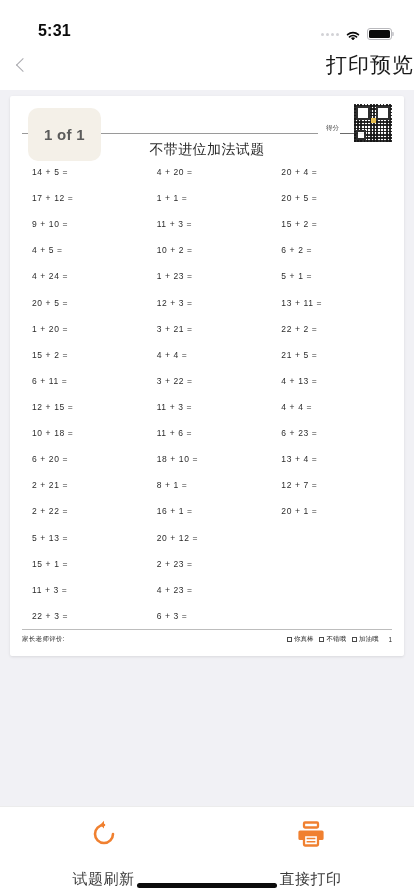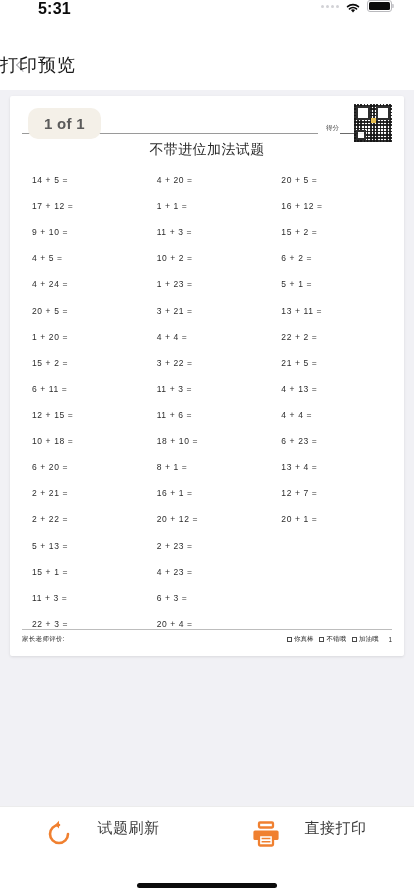--- a/index.html
+++ b/index.html
@@ -7,21 +7,21 @@
     width: 414px; height: 896px;
     font-family: "Liberation Sans", sans-serif;
     background: #f1f1f5;
     overflow: hidden;
   }
   #app { position: relative; width: 414px; height: 896px; background: #f1f1f5; }
 
   
   .statusbar {
     height: 40px; background: #ffffff;
-    display: flex; align-items: flex-start; justify-content: space-between;
+    display: flex; align-items: flex-end; justify-content: space-between;
     padding: 0 22px 0 38px;
   }
   .status-time {
     font-size: 16px; font-weight: bold; color: #0b0b0b;
     letter-spacing: 0.2px;
   }
   .status-right { display: flex; align-items: center; gap: 6px; }
   .signal-dots { display: flex; gap: 2px; align-items: flex-end; }
   .signal-dots i {
     display: block; width: 3px; height: 3px; border-radius: 50%;
@@ -46,22 +46,22 @@
   .nav-back {
     width: 46px; height: 50px; display: flex; align-items: center; justify-content: center;
     cursor: pointer;
   }
   .chev {
     width: 10px; height: 10px;
     border-left: 1.8px solid #a9a9ae; border-bottom: 1.8px solid #a9a9ae;
     transform: rotate(45deg);
   }
   .nav-title {
-    position: absolute; left: 0; right: 0; text-align: left;
-    font-size: 18px; color: #1a1a1a; letter-spacing: 1px;
+    position: absolute; left: 0; right: 0; text-align: right;
+    font-size: 21px; color: #1a1a1a; letter-spacing: 1px;
   }
 
   
   .sheet-wrap { padding: 6px 10px 0 10px; }
   .sheet {
     background: #ffffff; border-radius: 2px;
     box-shadow: 0 1px 3px rgba(0,0,0,0.10);
     padding: 8px 12px 14px 12px;
     height: 560px; position: relative;
   }
@@ -98,32 +98,31 @@
     width: 10px; height: 10px; border: 2.2px solid #1d1d1d; background: #fff;
   }
   .qr-center {
     position: absolute; left: 17px; top: 14px; width: 5px; height: 5px;
     background: #e6b93f;
   }
 
   .badge {
     position: absolute; left: 6px; top: 4px;
     background: #f4f0e8; color: #5b5b5b;
-    border-radius: 10px; padding: 7px 16px;
+    border-radius: 10px; padding: 18px 16px;
     font-size: 15px; font-weight: bold; letter-spacing: 0.3px;
     z-index: 3;
   }
   .sheet-title {
     text-align: center; font-size: 14px; color: #2b2b2b;
     margin-top: -3px; letter-spacing: 0.4px;
   }
 
   
   .grid {
-    margin-top: 8px;
     display: grid; grid-template-columns: repeat(3, 1fr);
     grid-auto-flow: column; grid-template-rows: repeat(18, 1fr);
     row-gap: 0; column-gap: 4px;
     height: 470px;
   }
   .prob {
     font-size: 8.5px; color: #2c2c2c;
     padding-left: 10px; line-height: 26px;
     letter-spacing: 0.6px; white-space: nowrap;
   }
@@ -148,22 +147,22 @@
   }
 
   
   .bottombar {
     position: absolute; left: 0; bottom: 0; width: 414px; height: 90px;
     background: #ffffff; border-top: 1px solid #ececec;
     display: flex; align-items: flex-start; justify-content: space-around;
     padding-top: 12px;
   }
   .bbtn {
-    width: 120px; display: flex; flex-direction: row;
-    align-items: flex-start; gap: 24px; cursor: pointer;
+    width: 120px; display: flex; flex-direction: column;
+    align-items: center; gap: 17px; cursor: pointer;
   }
   .bbtn-label { font-size: 15px; color: #3b3b3b; letter-spacing: 0.5px; }
   .home-indicator {
     position: absolute; left: 50%; transform: translateX(-50%);
     bottom: 8px; width: 140px; height: 5px; border-radius: 3px; background: #0c0c0c;
   }
 </style>
 </head>
 <body>
 
@@ -234,36 +233,36 @@
         <div class="prob">5 + 13 =</div>
         <div class="prob">15 + 1 =</div>
         <div class="prob">11 + 3 =</div>
 
         <div class="prob">22 + 3 =</div>
         <div class="prob">4 + 20 =</div>
         <div class="prob">1 + 1 =</div>
         <div class="prob">11 + 3 =</div>
         <div class="prob">10 + 2 =</div>
         <div class="prob">1 + 23 =</div>
+        <div class="prob">12 + 3 =</div>
         <div class="prob">3 + 21 =</div>
         <div class="prob">4 + 4 =</div>
         <div class="prob">3 + 22 =</div>
         <div class="prob">11 + 3 =</div>
         <div class="prob">11 + 6 =</div>
         <div class="prob">18 + 10 =</div>
         <div class="prob">8 + 1 =</div>
         <div class="prob">16 + 1 =</div>
         <div class="prob">20 + 12 =</div>
         <div class="prob">2 + 23 =</div>
 
         <div class="prob">4 + 23 =</div>
         <div class="prob">6 + 3 =</div>
         <div class="prob">20 + 4 =</div>
         <div class="prob">20 + 5 =</div>
-        <div class="prob">16 + 12 =</div>
         <div class="prob">15 + 2 =</div>
         <div class="prob">6 + 2 =</div>
         <div class="prob">5 + 1 =</div>
         <div class="prob">13 + 11 =</div>
         <div class="prob">22 + 2 =</div>
         <div class="prob">21 + 5 =</div>
         <div class="prob">4 + 13 =</div>
         <div class="prob">4 + 4 =</div>
         <div class="prob">6 + 23 =</div>
         <div class="prob">13 + 4 =</div>

